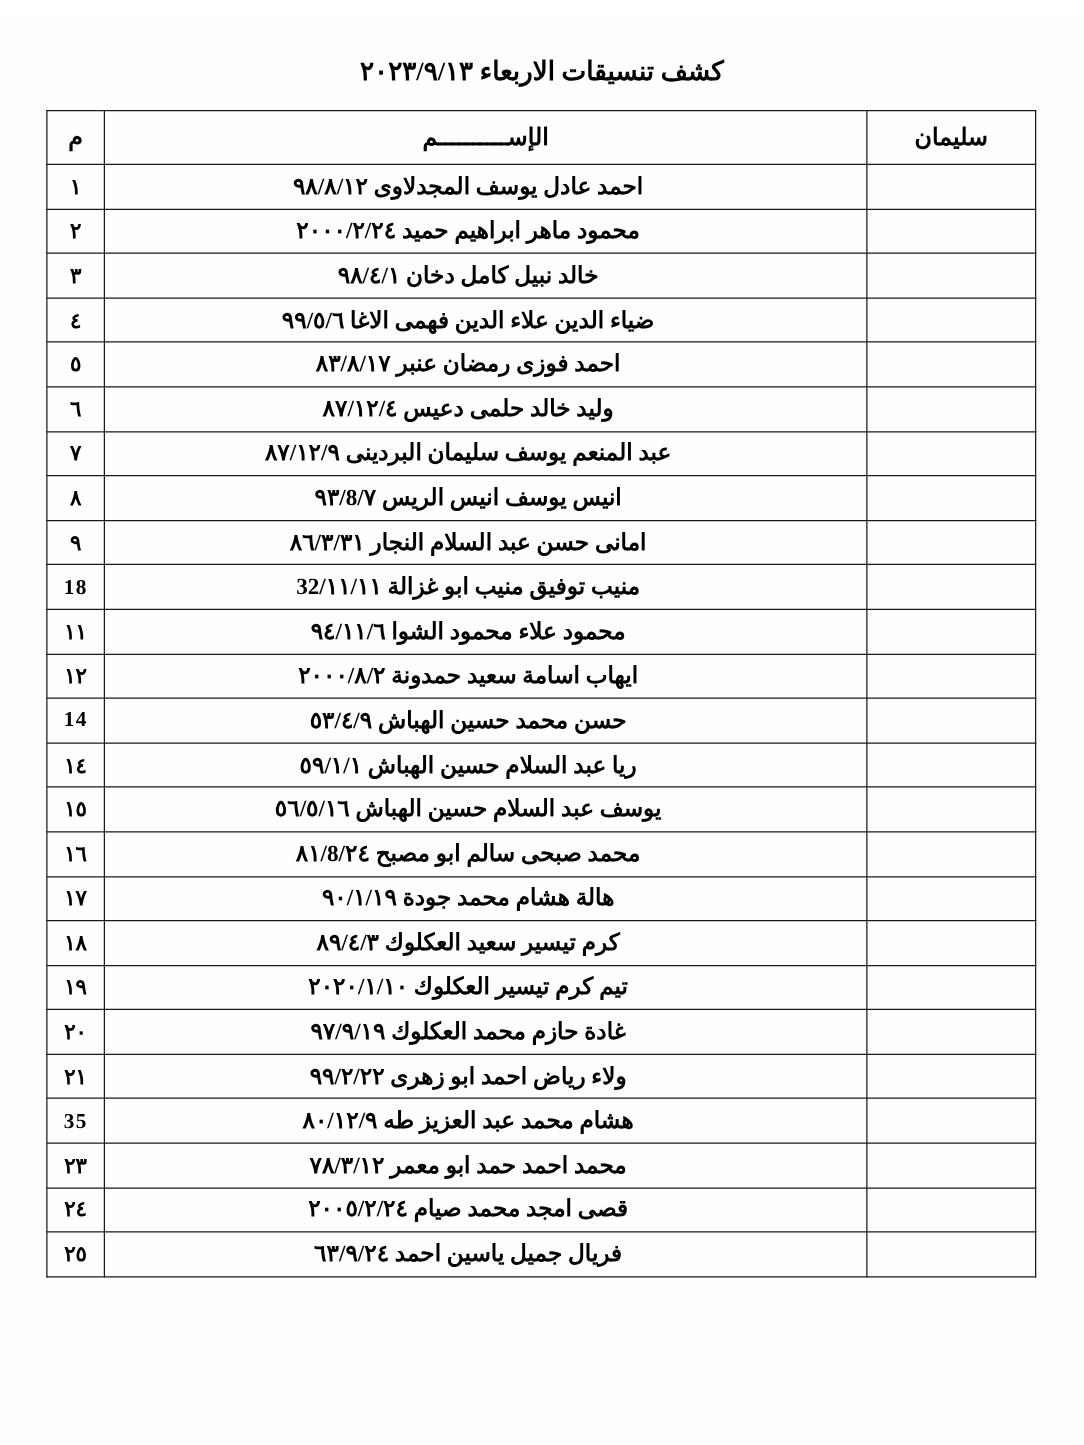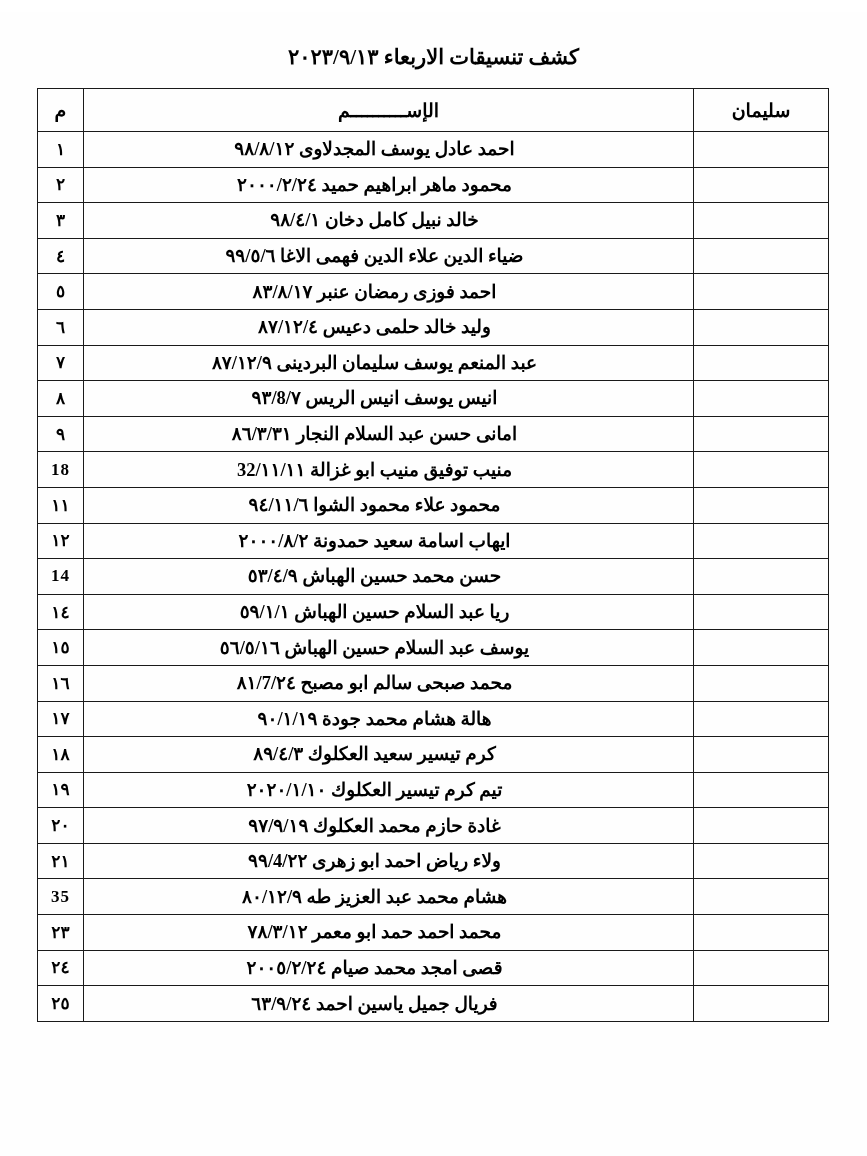--- a/index.html
+++ b/index.html
@@ -174,21 +174,21 @@
             <td class="cell-name"><span class="name-inner">ريا عبد السلام حسين الهباش ٥٩/١/١</span></td>
             <td class="cell-num">١٤</td>
           </tr>
           <tr>
             <td class="cell-notes"></td>
             <td class="cell-name"><span class="name-inner">يوسف عبد السلام حسين الهباش ٥٦/٥/١٦</span></td>
             <td class="cell-num">١٥</td>
           </tr>
           <tr>
             <td class="cell-notes"></td>
-            <td class="cell-name"><span class="name-inner">محمد صبحى سالم ابو مصبح ٨١/7/٢٤</span></td>
+            <td class="cell-name"><span class="name-inner">محمد صبحى سالم ابو مصبح ٨١/8/٢٤</span></td>
             <td class="cell-num">١٦</td>
           </tr>
           <tr>
             <td class="cell-notes"></td>
             <td class="cell-name"><span class="name-inner">هالة هشام محمد جودة ٩٠/١/١٩</span></td>
             <td class="cell-num">١٧</td>
           </tr>
           <tr>
             <td class="cell-notes"></td>
             <td class="cell-name"><span class="name-inner">كرم تيسير سعيد العكلوك ٨٩/٤/٣</span></td>
@@ -199,21 +199,21 @@
             <td class="cell-name"><span class="name-inner">تيم كرم تيسير العكلوك ٢٠٢٠/١/١٠</span></td>
             <td class="cell-num">١٩</td>
           </tr>
           <tr>
             <td class="cell-notes"></td>
             <td class="cell-name"><span class="name-inner">غادة حازم محمد العكلوك ٩٧/٩/١٩</span></td>
             <td class="cell-num">٢٠</td>
           </tr>
           <tr>
             <td class="cell-notes"></td>
-            <td class="cell-name"><span class="name-inner">ولاء رياض احمد ابو زهرى ٩٩/4/٢٢</span></td>
+            <td class="cell-name"><span class="name-inner">ولاء رياض احمد ابو زهرى ٩٩/٢/٢٢</span></td>
             <td class="cell-num">٢١</td>
           </tr>
           <tr>
             <td class="cell-notes"></td>
             <td class="cell-name"><span class="name-inner">هشام محمد عبد العزيز طه ٨٠/١٢/٩</span></td>
             <td class="cell-num">35</td>
           </tr>
           <tr>
             <td class="cell-notes"></td>
             <td class="cell-name"><span class="name-inner">محمد احمد حمد ابو معمر ٧٨/٣/١٢</span></td>

